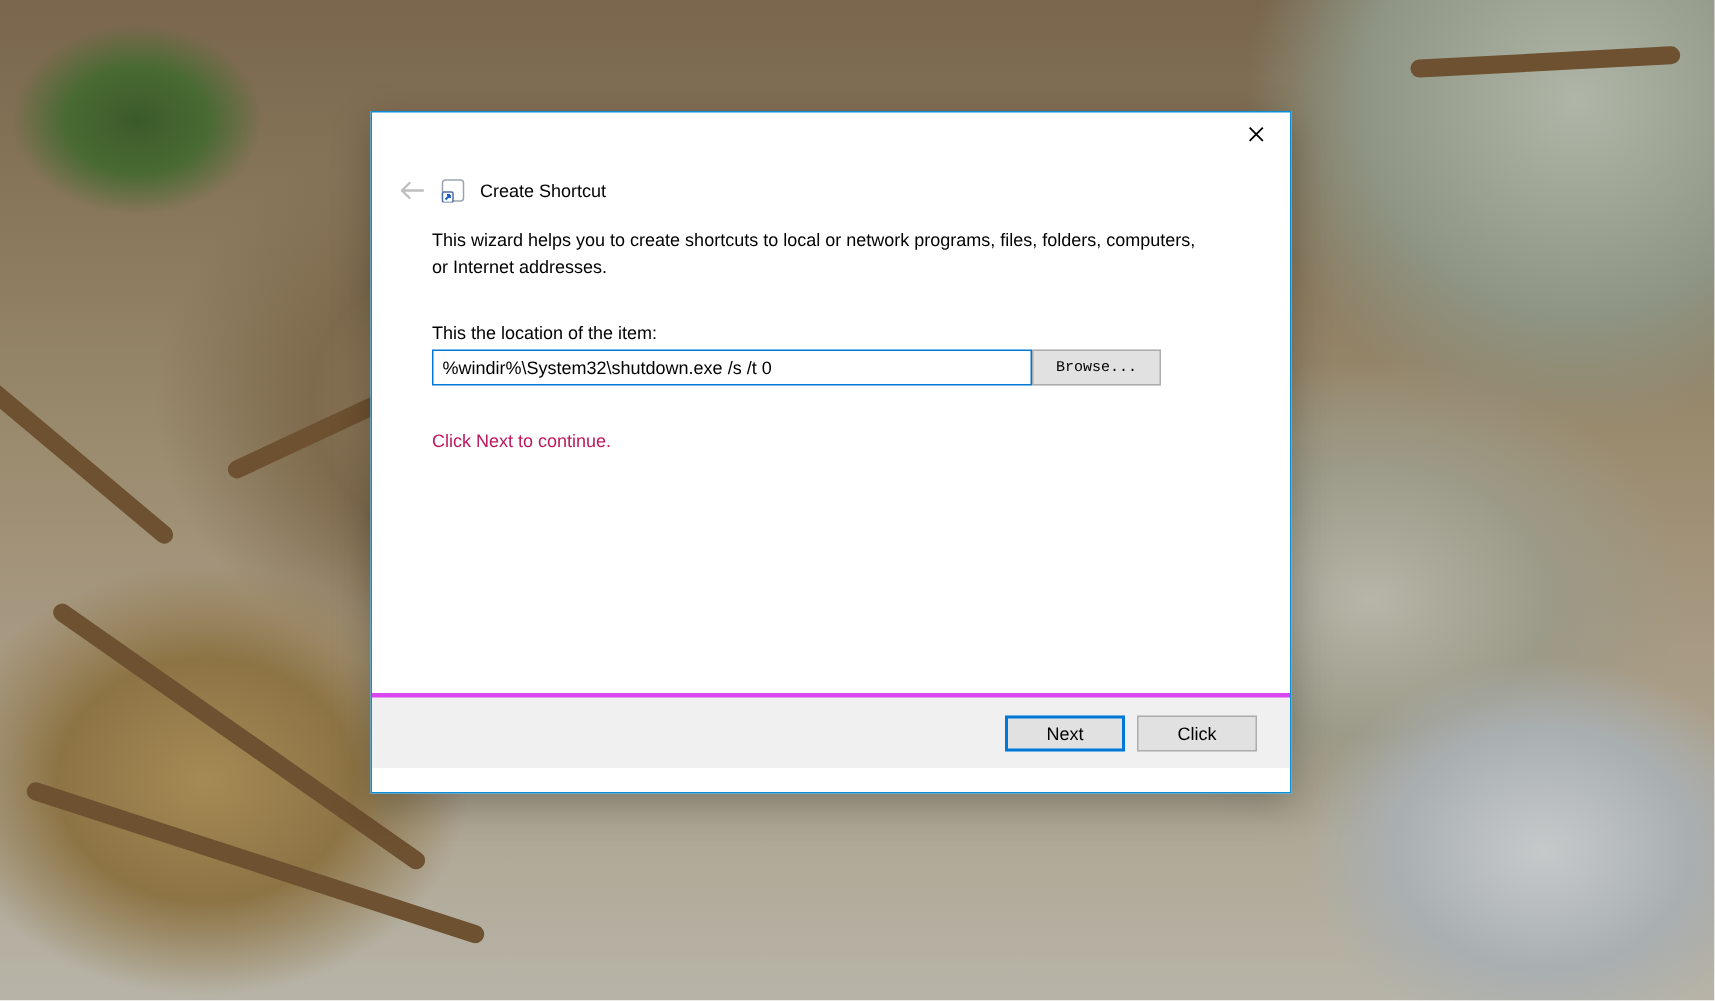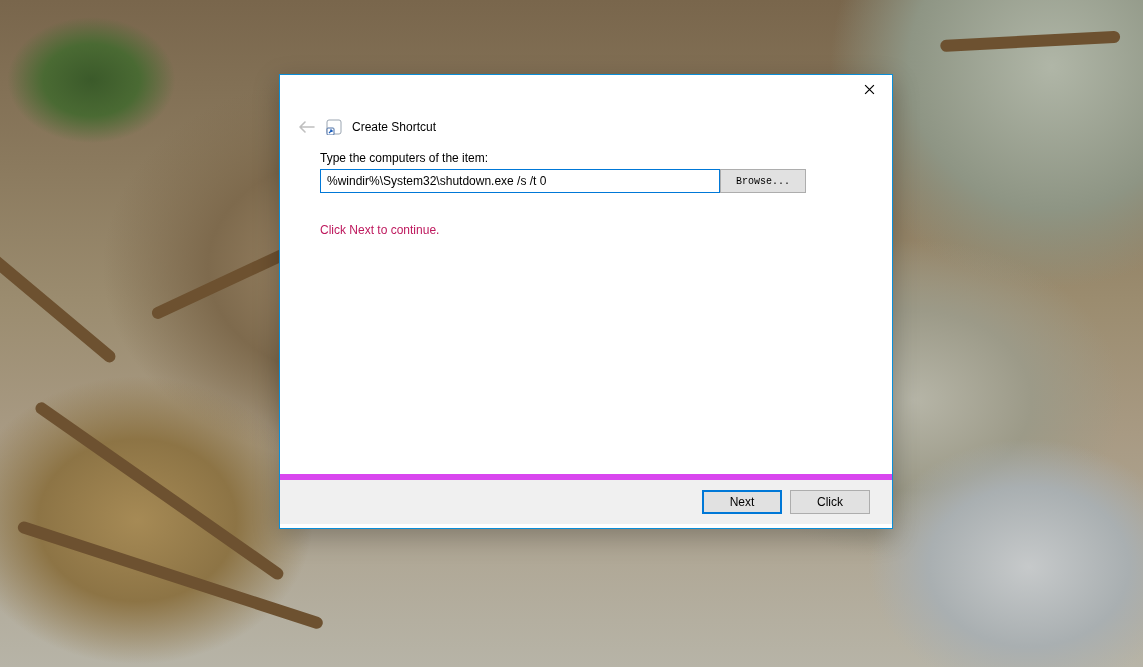--- a/index.html
+++ b/index.html
@@ -26,21 +26,20 @@
   .rail.r4 { width:180px; height:0; left:940px; top:40px; transform:rotate(-3deg); }
   .rail.r5 { width:180px; height:0; left:-20px; top:240px; transform:rotate(40deg); }
 
   .dialog {
     position: absolute;
     left: 247px; top: 74px;
     width: 614px; height: 455px;
     background: #ffffff;
     border: 1px solid #0a8ed8;
     box-shadow: 0 8px 24px rgba(0,0,0,.25);
-    margin-left: 32px;
   }
 
   .titlebar {
     position: relative;
     height: 32px;
   }
   .close-btn {
     position: absolute;
     right: 0; top: 0;
     width: 46px; height: 30px;
@@ -110,23 +109,23 @@
   }
 
   .continue-text {
     font-size: 12px;
     color: #be185d;
     margin-top: 30px;
   }
 
   .footer {
     position: absolute;
-    left: 0; right: 0; bottom: 4px;
+    left: 0; right: 0; bottom: 16px;
     height: 50px;
-    border-top: 6px solid #d946ef;
+    border-top: 3px solid #d946ef;
     background: #f0f0f0;
     display: flex;
     justify-content: flex-end;
     align-items: center;
     padding-right: 22px;
     gap: 8px;
   }
   .footer button {
     width: 80px; height: 24px;
     font-size: 12px;
@@ -172,22 +171,23 @@
         <svg viewBox="0 0 16 16">
           <rect x="1" y="1" width="14" height="14" rx="2" fill="#ffffff" stroke="#9aa5b1" stroke-width="1"></rect>
           <rect x="1" y="9" width="7" height="7" rx="1" fill="#ffffff" stroke="#4a6fa5" stroke-width="1"></rect>
           <path d="M3 14 L6 11 M6 11 L6 13 M6 11 L4 11" stroke="#1b5fbf" stroke-width="1.2" fill="none"></path>
         </svg>
       </span>
       <span>Create Shortcut</span>
     </div>
 
     <div class="content">
-
-      <div class="field-label">Type the computers of the item:</div>
+      <div class="desc">This wizard helps you to create shortcuts to local or network programs, files, folders, computers, or Internet addresses.</div>
+
+      <div class="field-label">This the location of the item:</div>
       <div class="location-row">
         <input class="location-input" type="text" value="%windir%\System32\shutdown.exe /s /t 0" style="">
         <button class="browse-btn">Browse...</button>
       </div>
 
       <div class="continue-text">Click Next to continue.</div>
     </div>
 
     <div class="footer">
       <button class="primary">Next</button>

